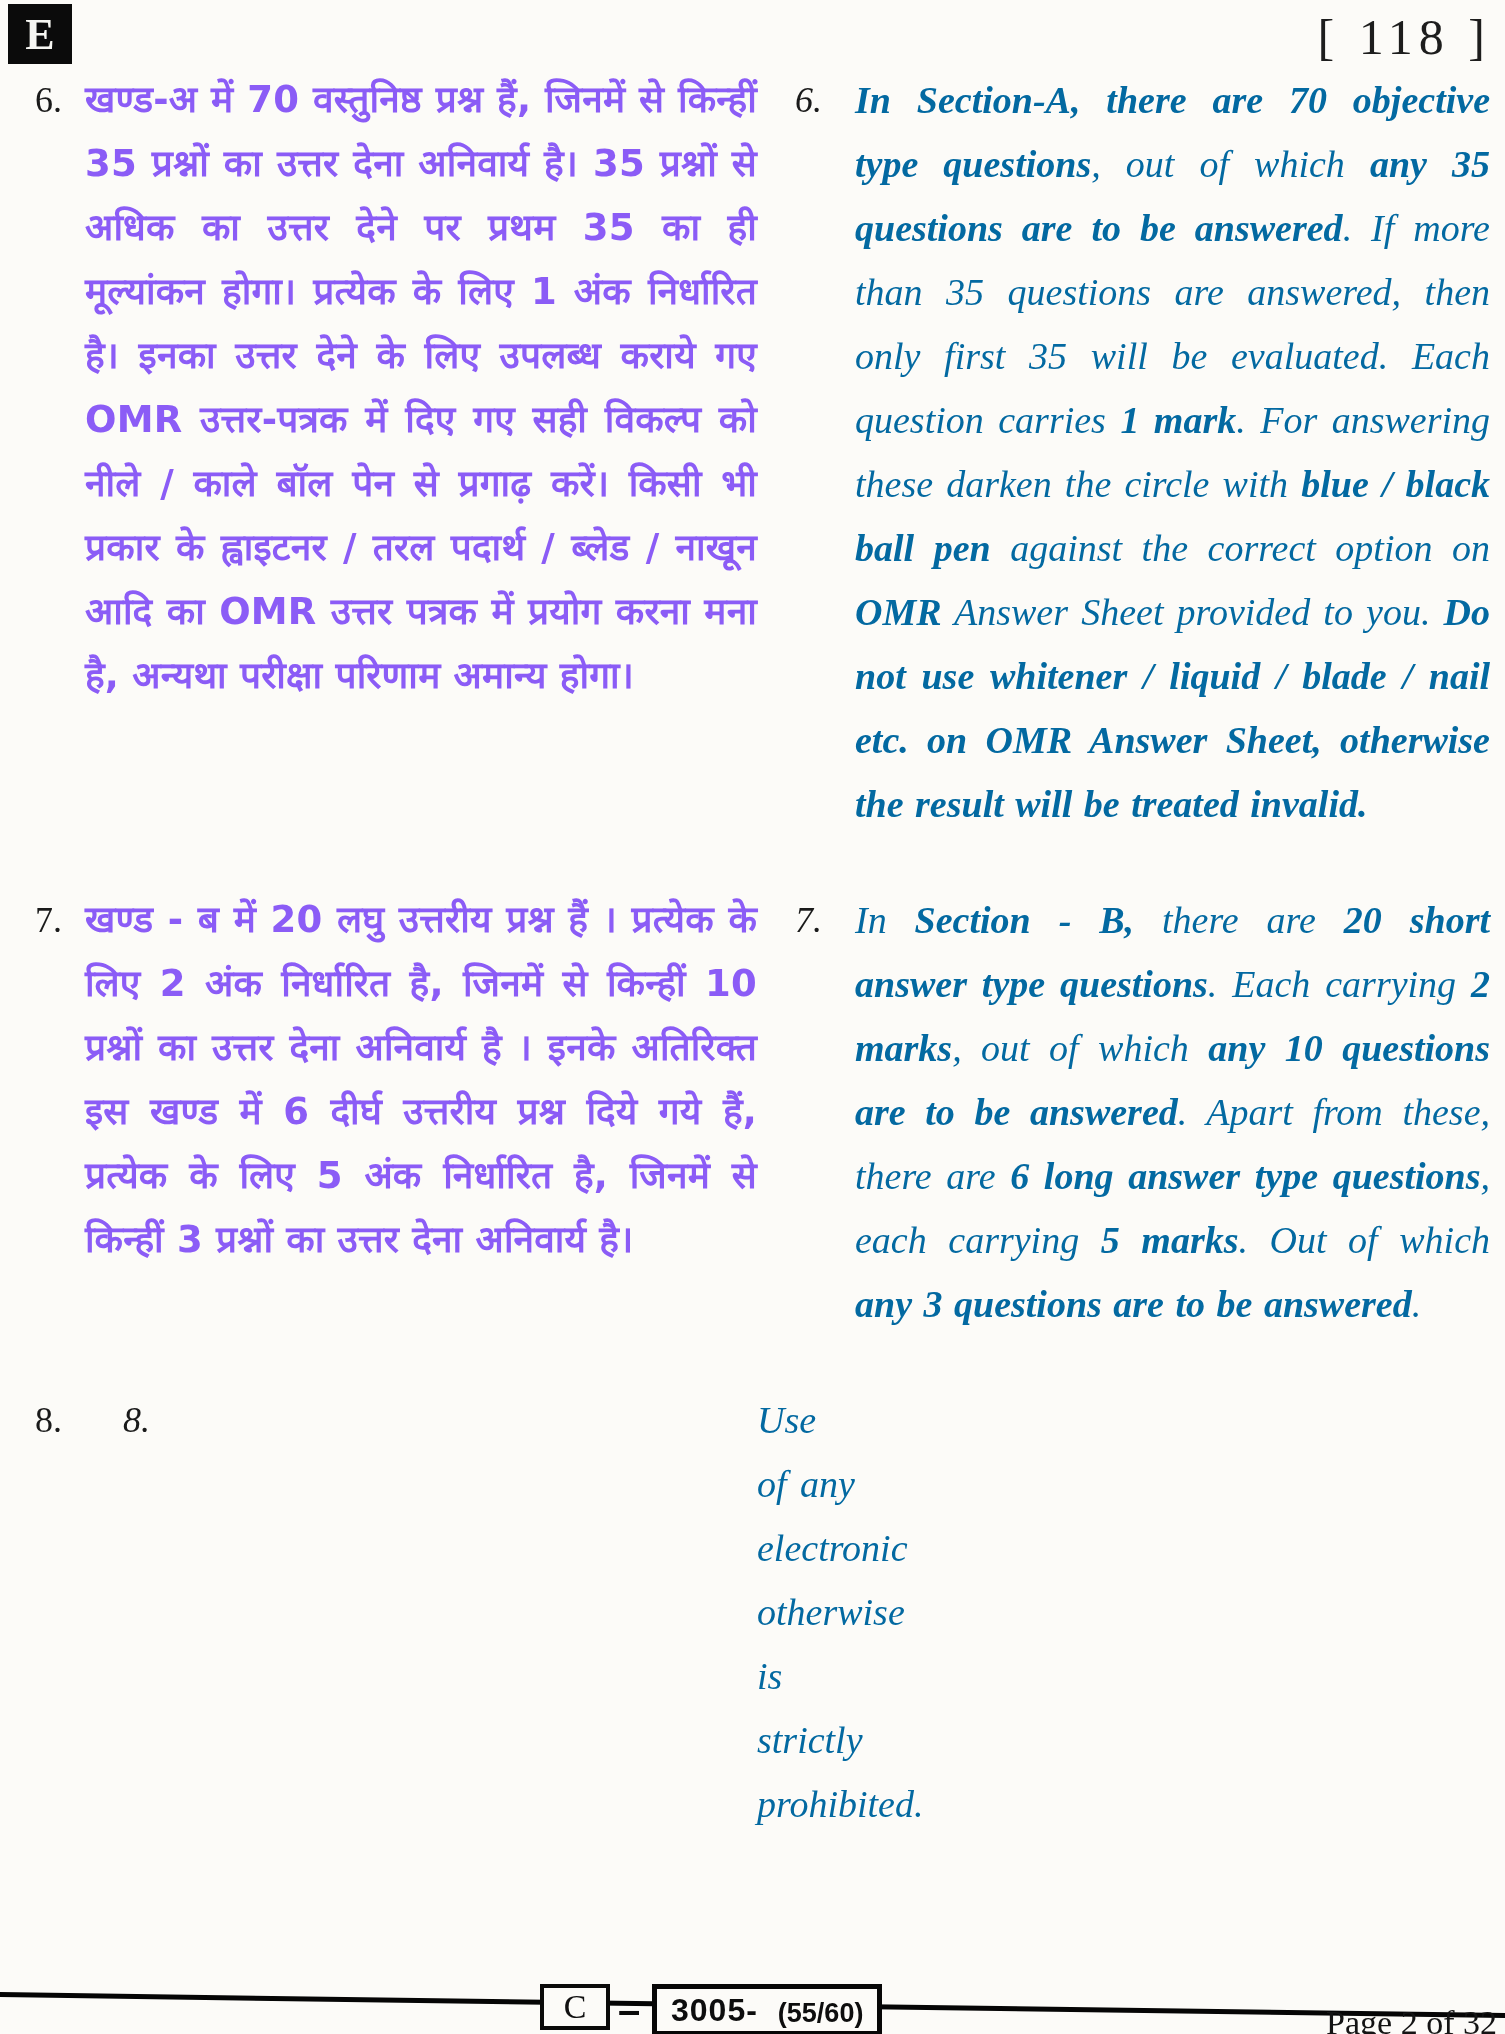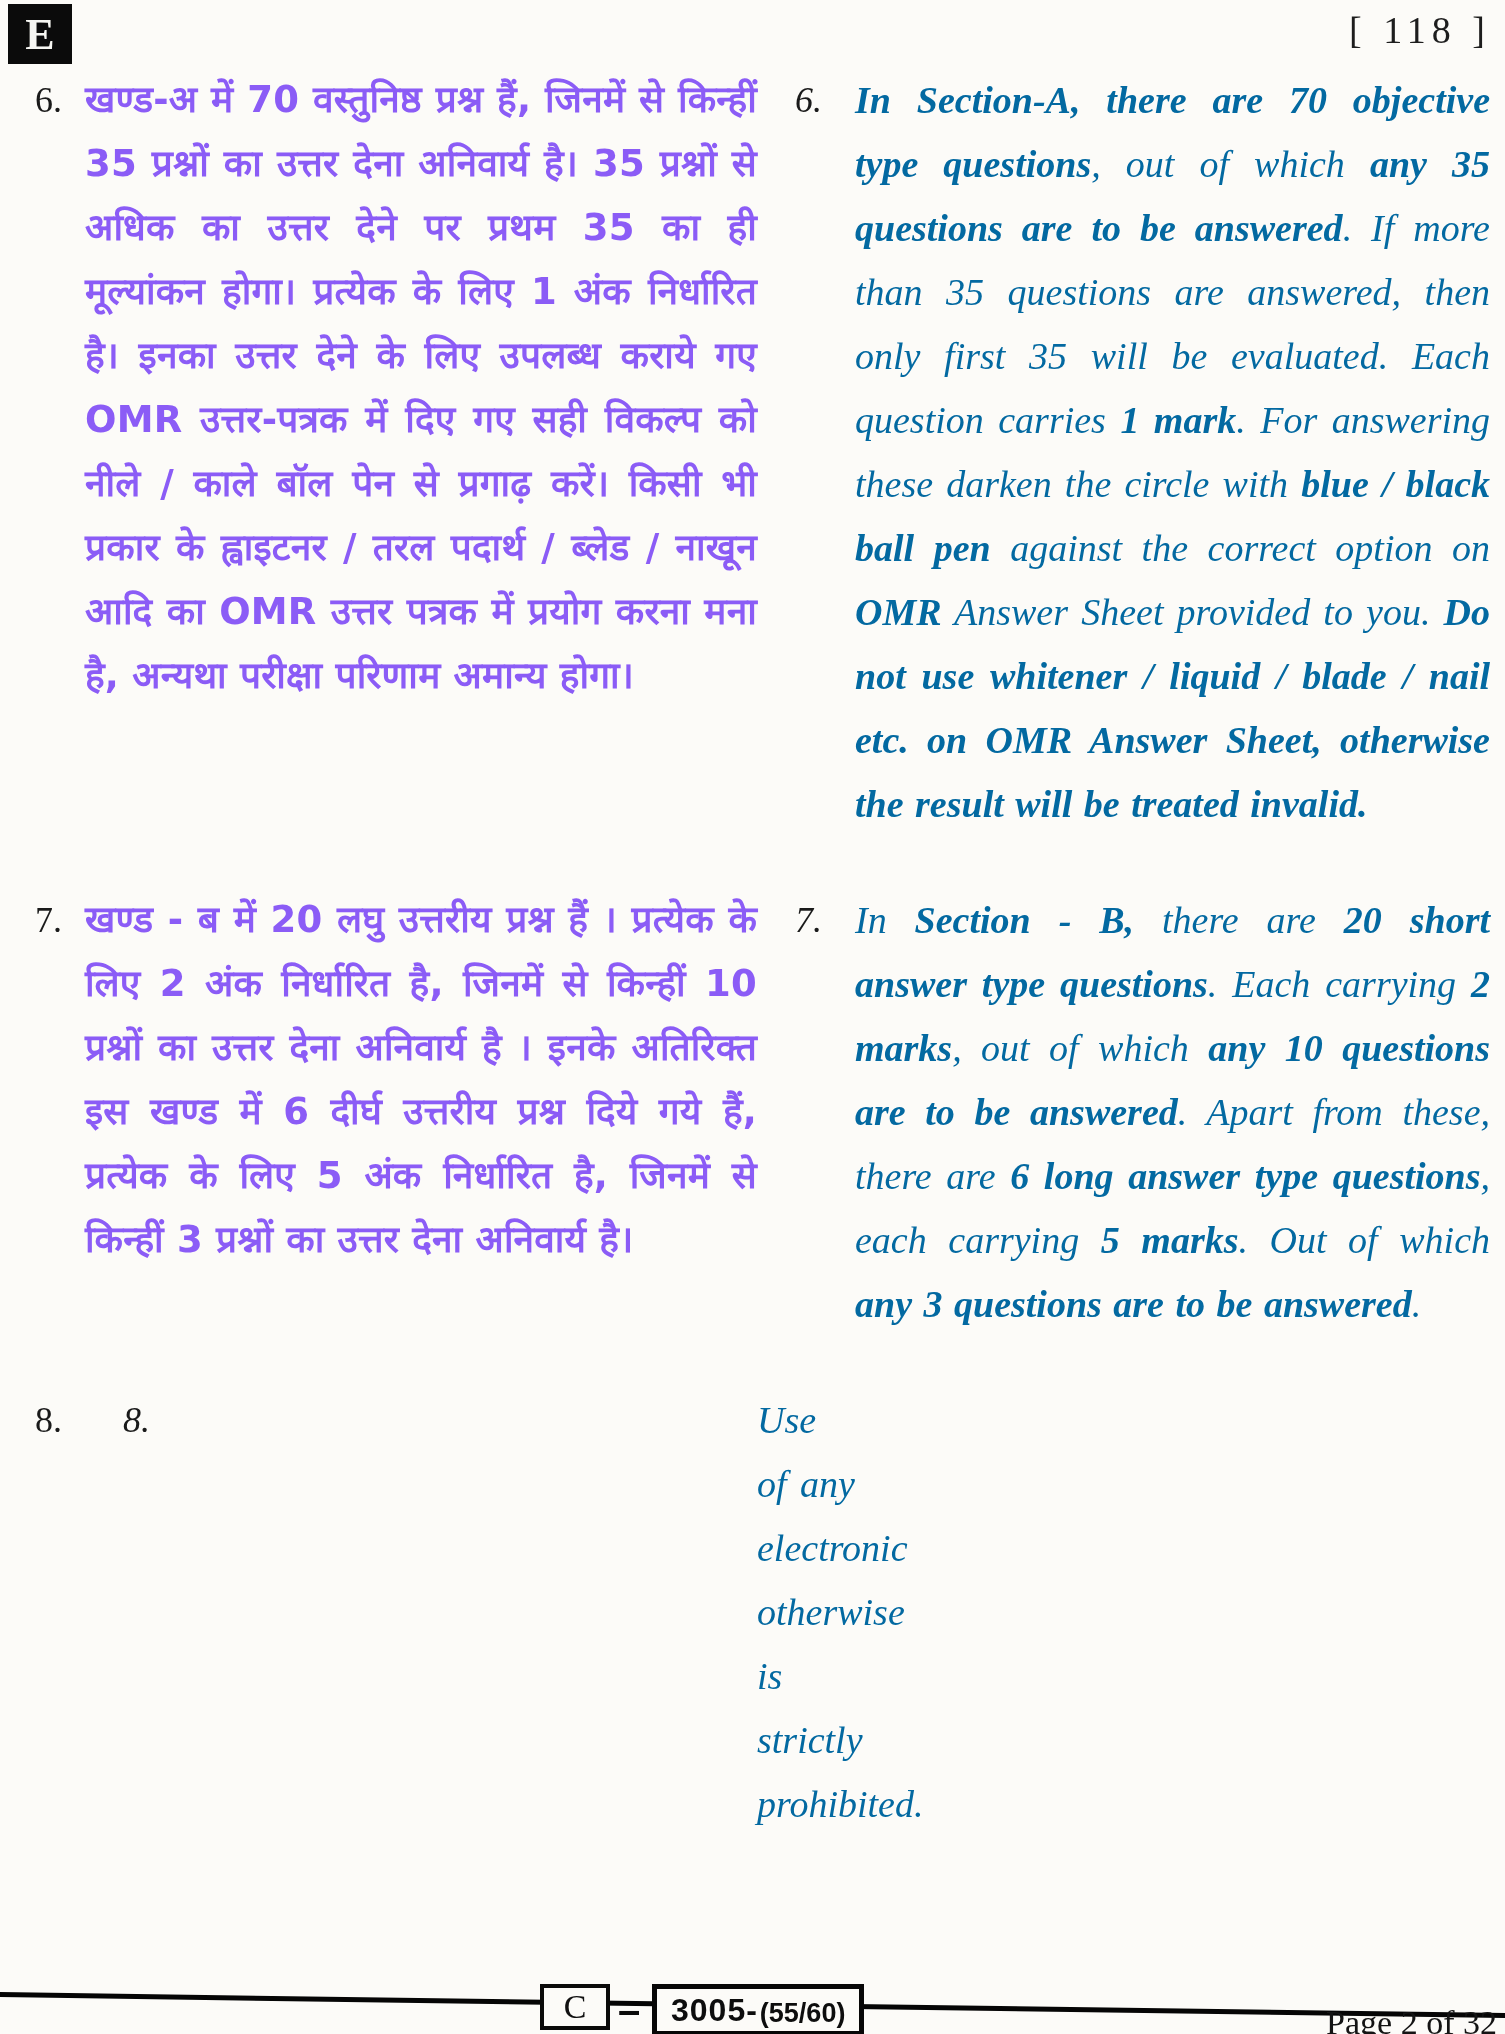--- a/index.html
+++ b/index.html
@@ -17,21 +17,21 @@
   }
   
   .badge{
     position:absolute;left:8px;top:4px;width:64px;height:60px;
     background:#0b0b0b;color:#f6f6f2;
     display:flex;align-items:center;justify-content:center;
     font-family:"Liberation Serif",serif;font-weight:bold;font-size:44px;
   }
   .pagenum-top{
     position:absolute;right:14px;top:8px;
-    font-family:"Liberation Serif",serif;font-size:38px;letter-spacing:6px;
+    font-family:"Liberation Serif",serif;font-size:50px;letter-spacing:6px;
     color:#1d1d1d;
   }
   
   .content{
     position:absolute;left:0;top:68px;width:1505px;
   }
   .row{
     display:grid;
     grid-template-columns:50px 672px 98px 635px;
     padding-left:35px;
@@ -82,21 +82,21 @@
     border:5px solid #070707;background:var(--paper);
     display:flex;align-items:center;justify-content:center;
     padding:0 14px;gap:2px;
   }
   .code-main{
     font-family:"Liberation Sans",sans-serif;font-weight:bold;
     font-size:32px;color:#0d0d0d;letter-spacing:1px;
   }
   .code-sub{
     font-family:"Liberation Sans",sans-serif;font-weight:bold;
-    font-size:27px;color:#0d0d0d;padding-top:6px;
+    font-size:27px;color:#0d0d0d;padding-top:6px;margin-left:18px;
   }
   .page-indicator{
     position:absolute;right:8px;top:2004px;
     font-family:"Liberation Serif",serif;font-size:34px;color:#141414;
   }
 </style>
 </head>
 <body>
 
 <div class="badge">E</div>

